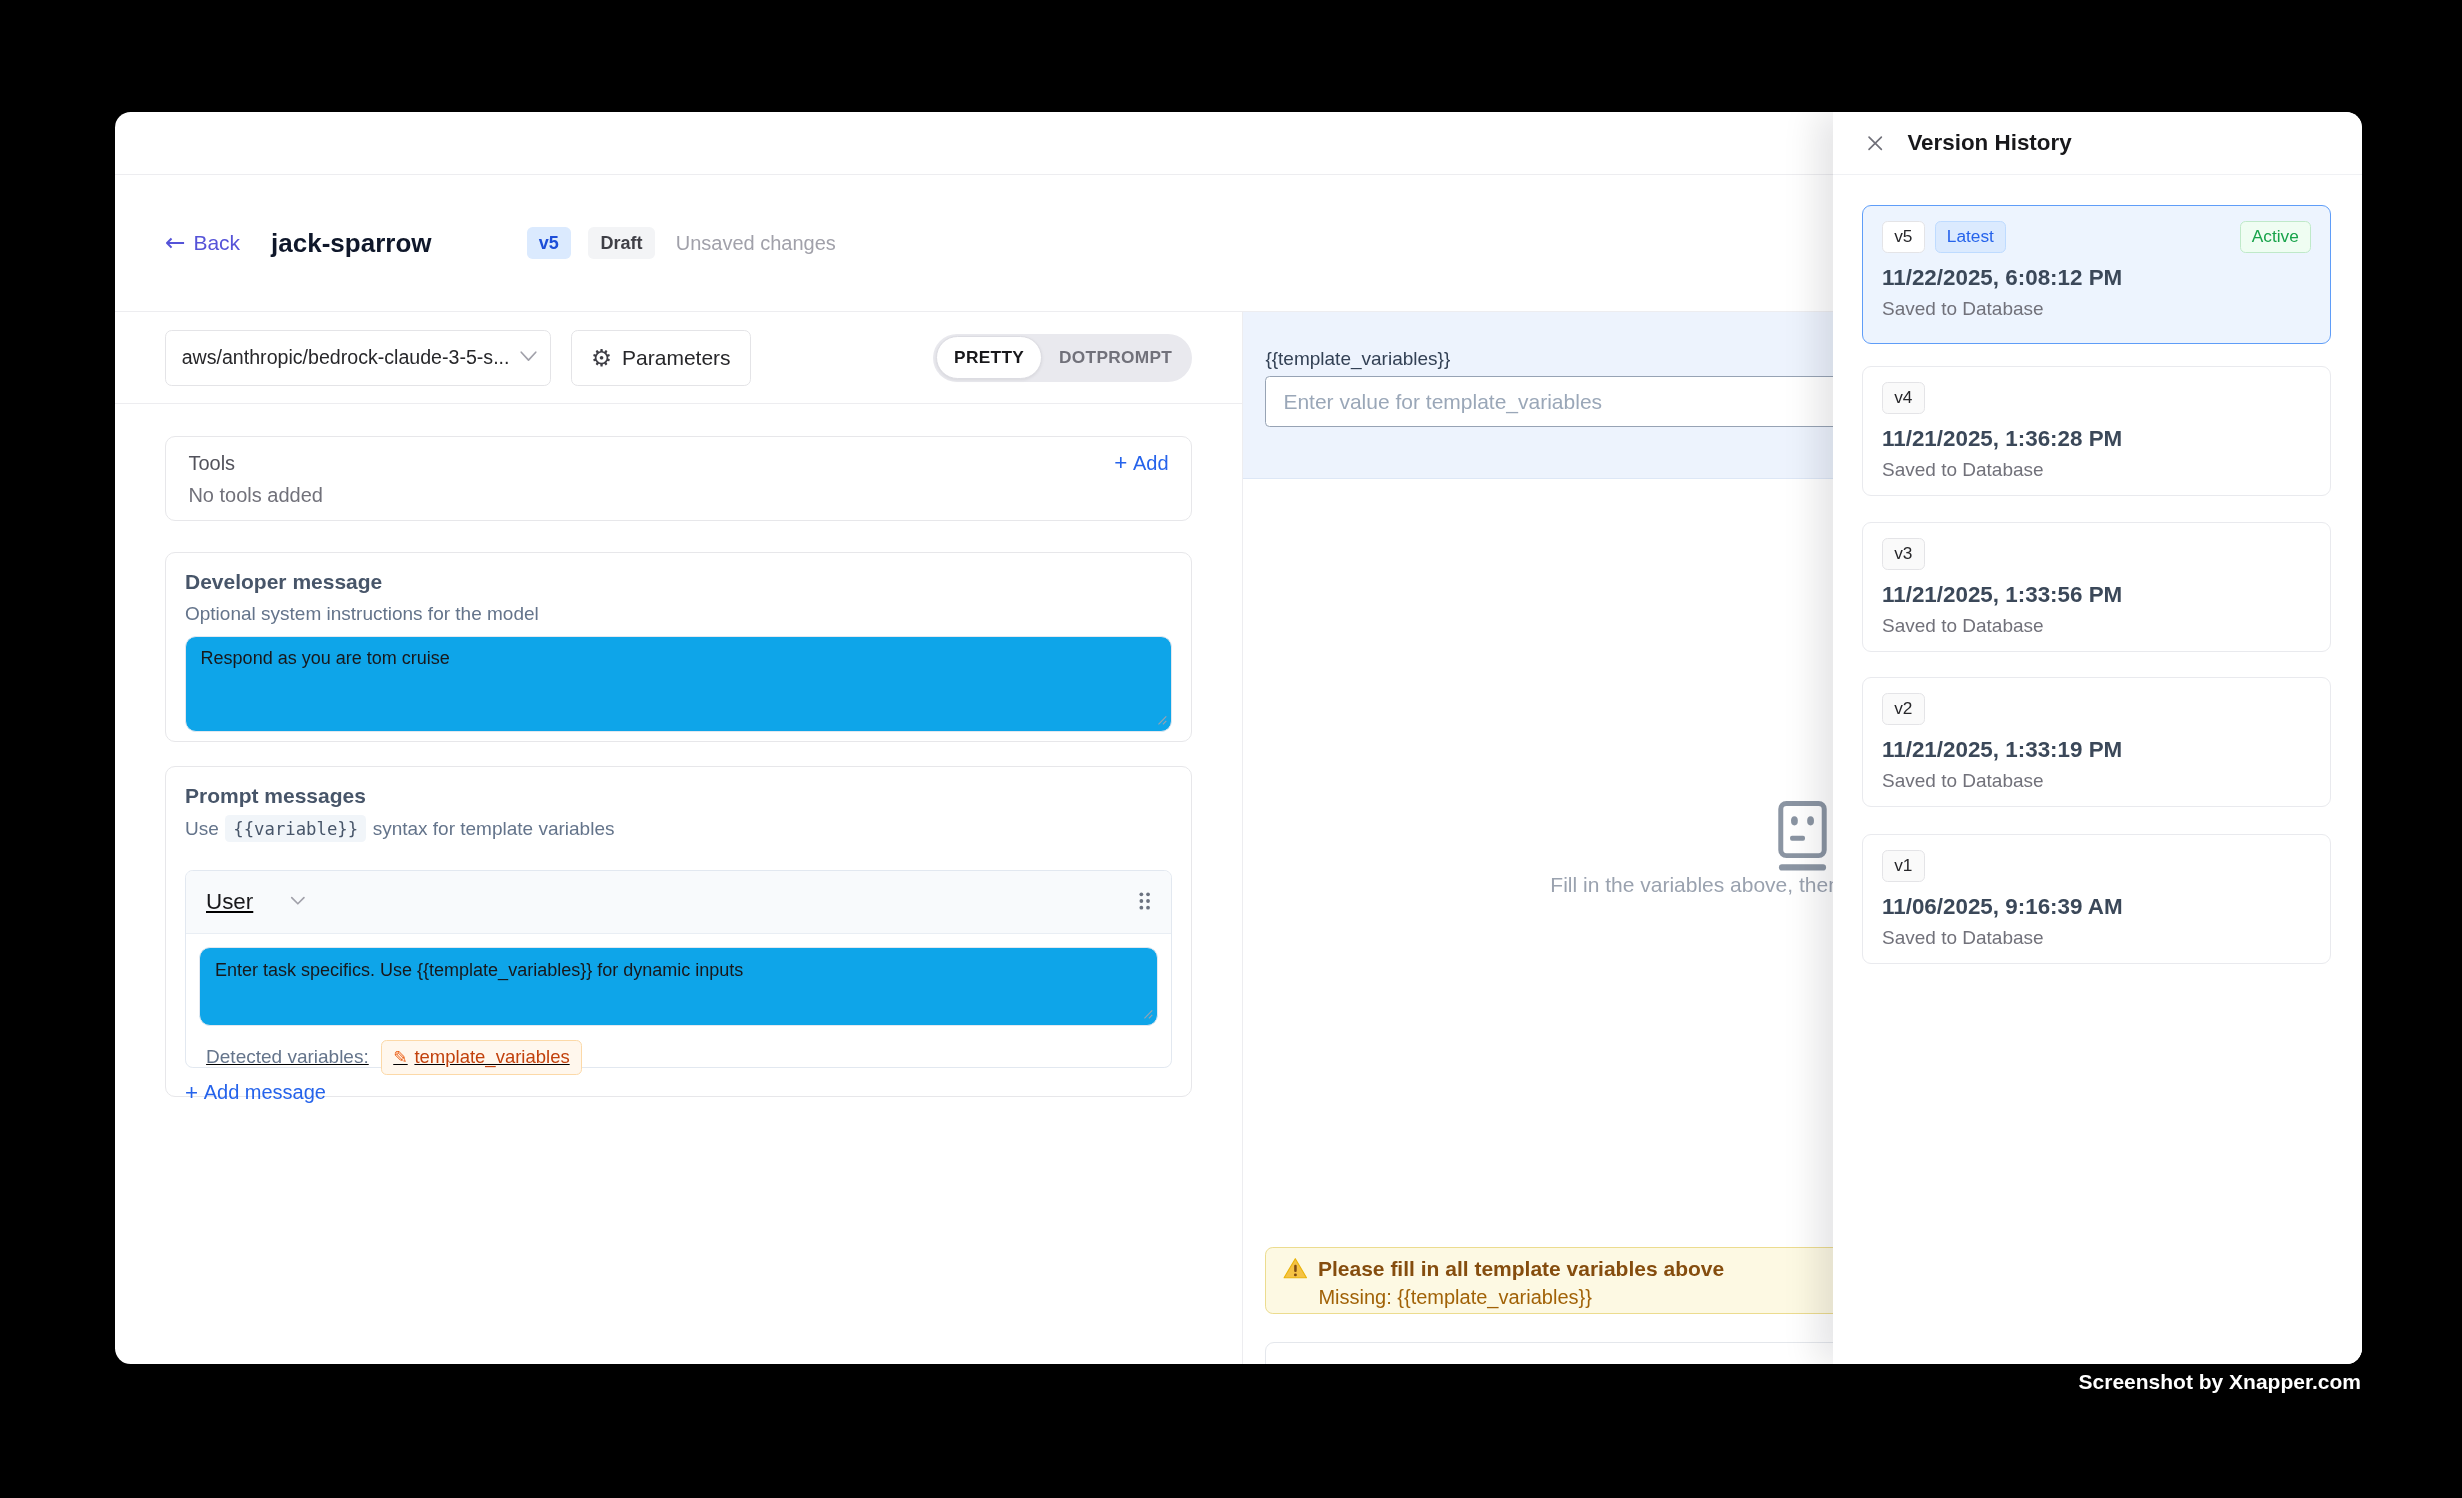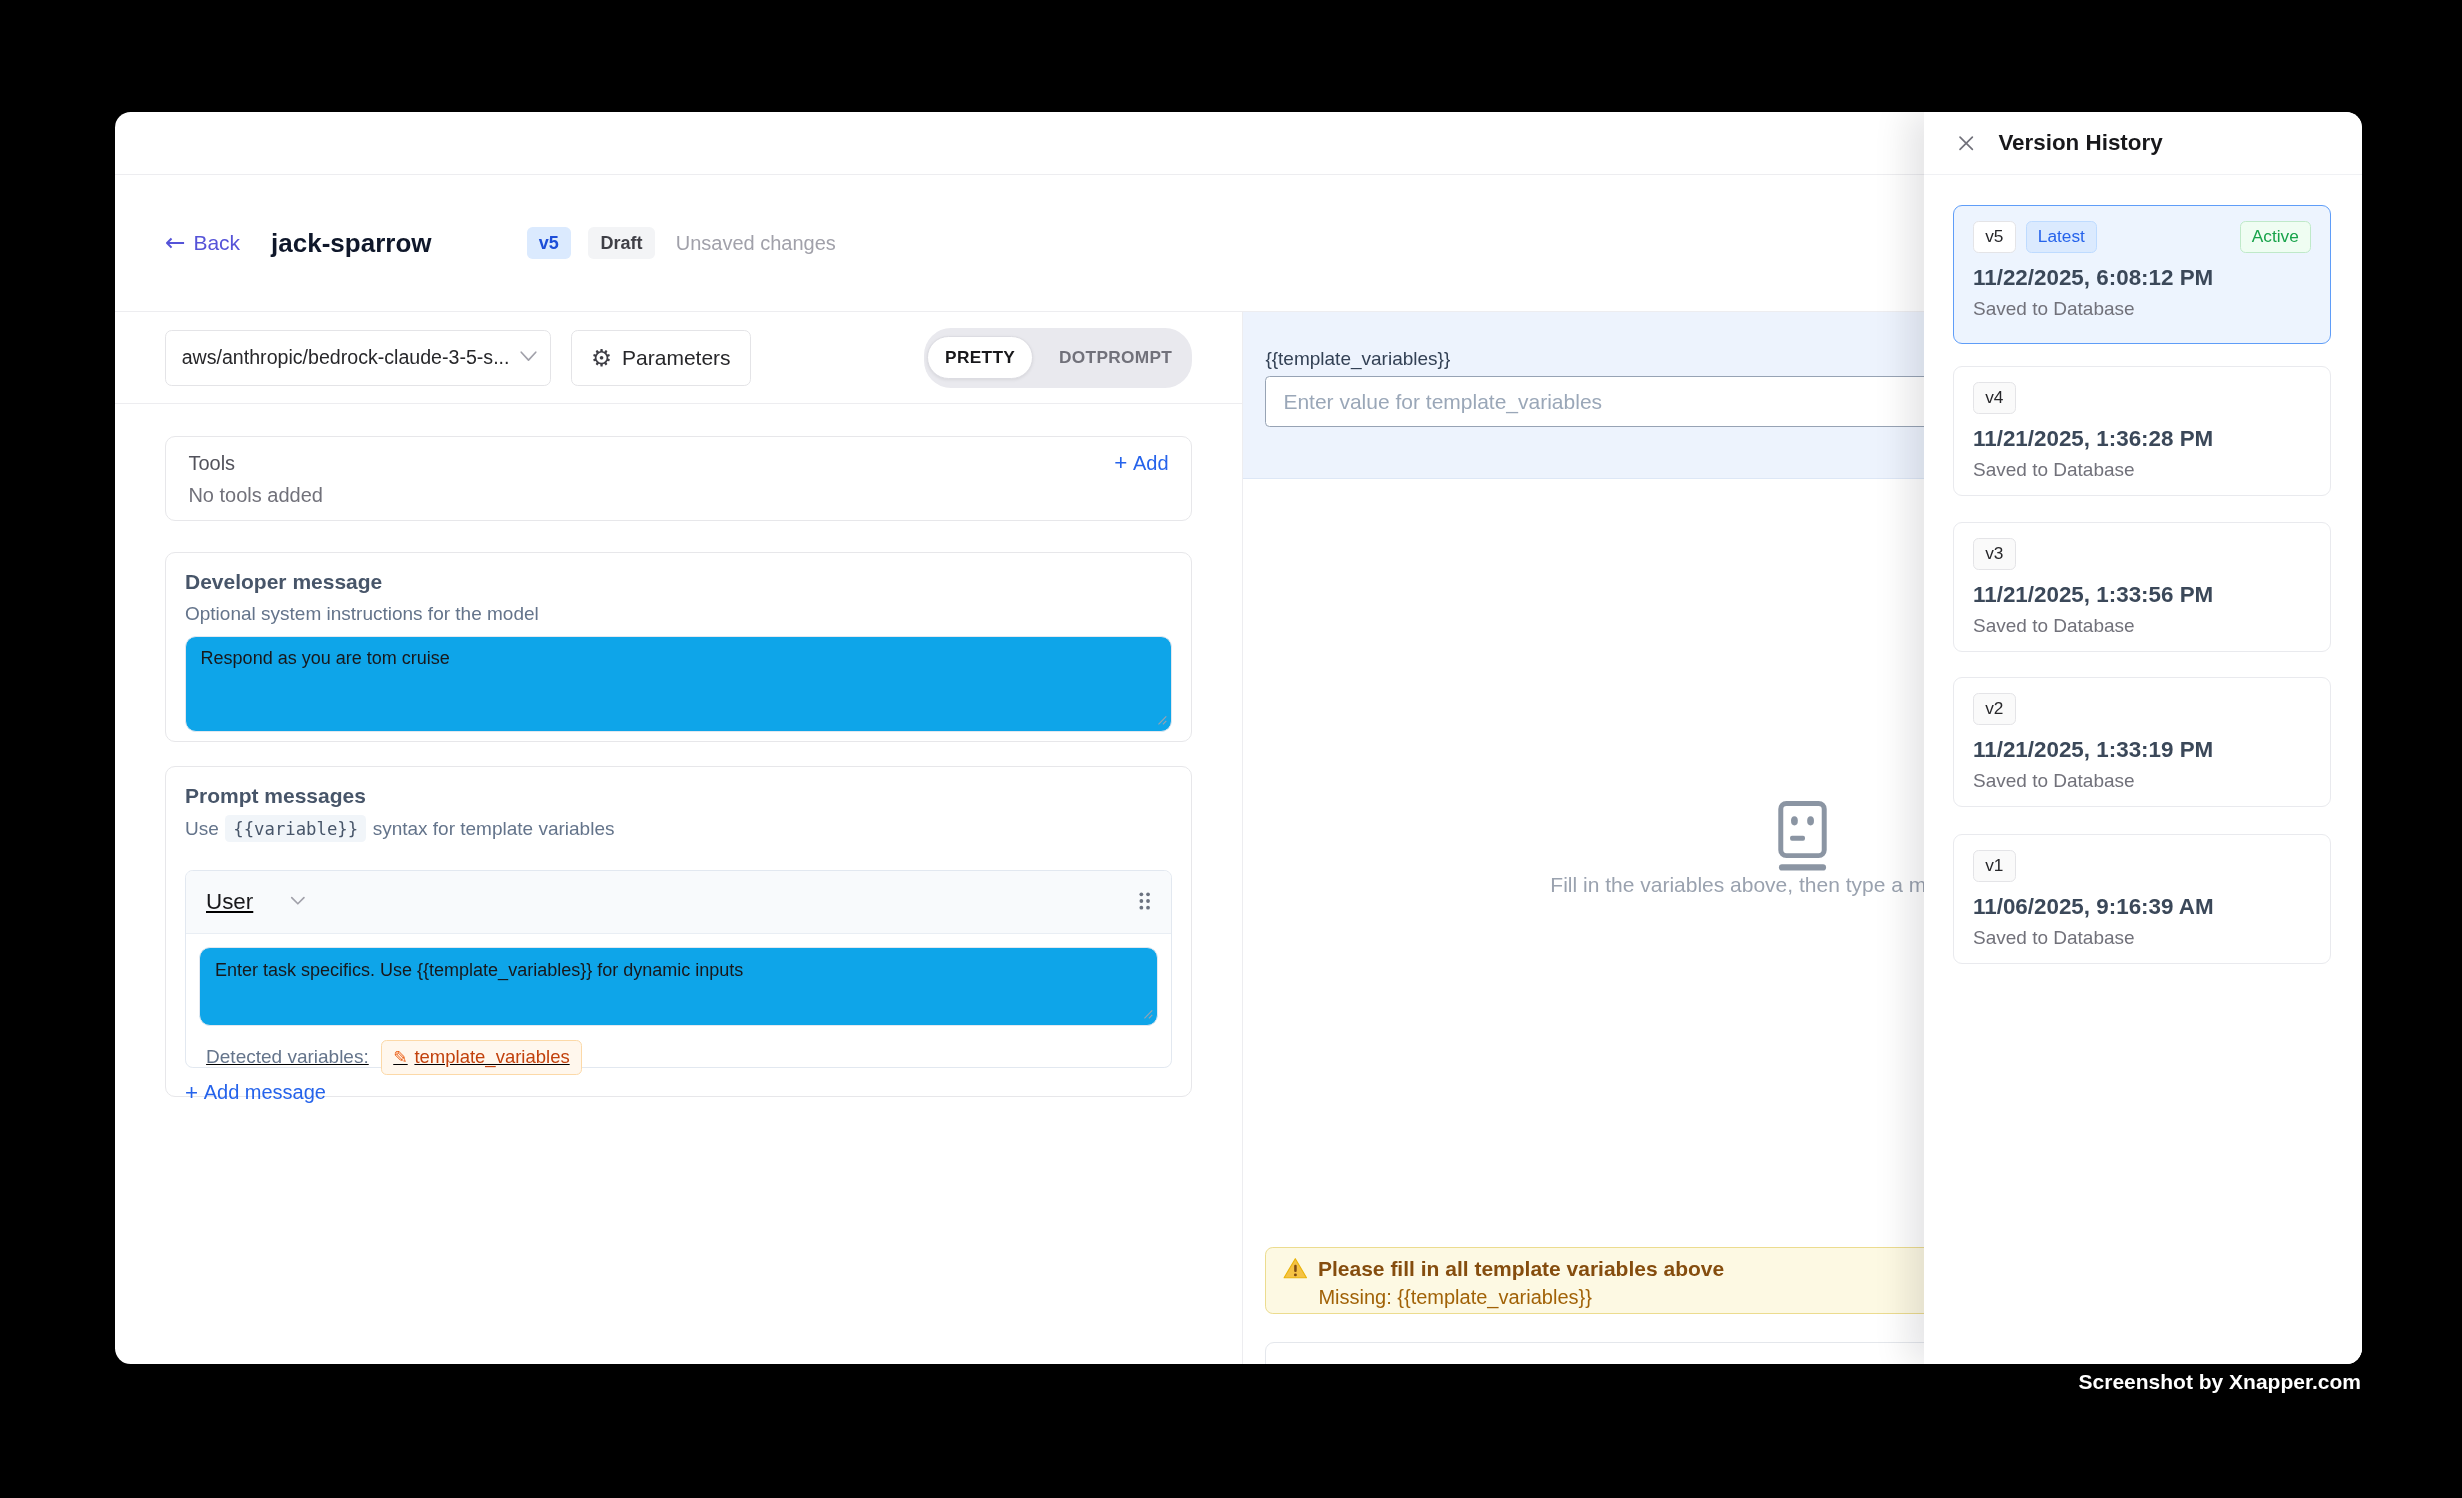--- a/index.html
+++ b/index.html
@@ -33,21 +33,21 @@
   .toolbar-row { height:92px; border-bottom:1.1px solid #ededf0; display:flex;
                  align-items:center; padding:0 50px; }
   .model-select { width:386px; height:56px; border:1.1px solid #e4e4e7; border-radius:6.7px;
                   display:flex; align-items:center; padding:0 12.3px 0 15.7px; cursor:pointer; background:#fff; }
   .model-select .model-text { flex:1; font-size:19.6px; color:#27272a; white-space:nowrap; overflow:hidden; }
   .params-btn { margin-left:20px; height:56px; border:1.1px solid #e4e4e7; border-radius:6.7px;
                 display:flex; align-items:center; gap:10px; padding:0 19px; background:#fff; cursor:pointer; }
   .gear { font-family:"DejaVu Sans", sans-serif; font-size:23.5px; color:#3f3f46; }
   .params-label { font-size:21px; color:#27272a; font-weight:500; }
   .format-toggle { margin-left:auto; display:flex; align-items:center; background:#e9e9ee;
-                   border-radius:27px; padding:2.8px; height:60px;gap:9px; }
+                   border-radius:27px; padding:2.8px; height:48px; }
   .seg { border-radius:22.4px; font-size:17.3px; font-weight:700; padding:0 17px; height:43px;
          display:flex; align-items:center; letter-spacing:0.3px; cursor:pointer; }
   .seg.active { background:#fff; color:#18181b; border:1.1px solid #dcdce2;
                 box-shadow:0 1.1px 3.4px rgba(0,0,0,.08); }
   .seg.inactive { color:#71717a; }
 
   .cards { padding:32px 50px 0 50px; }
   .card { border:1.1px solid #e7e7ea; border-radius:10px; background:#fff; }
 
   .tools-card { height:85px; padding:14.6px 22.4px; margin-bottom:31px; }
@@ -111,21 +111,21 @@
                  background:#fdf9e3; border:1.1px solid #ecdc8f; border-radius:7.8px;
                  padding:9px 17px 0 17px; }
   .warn-row { display:flex; align-items:center; gap:10px; }
   .warn-title { font-size:21px; font-weight:700; color:#854d0e; }
   .warn-detail { margin:4.5px 0 0 35px; font-size:20px; color:#a16207; }
 
   .chat-stub { position:absolute; left:22.4px; top:1030px; width:1032px; height:67px;
                border:1.1px solid #e4e7ec; border-radius:9px; background:#fff; }
 
   
-  .vh-panel { position:absolute; right:0; top:0; width:438px; height:1252px; background:#fff;
+  .vh-panel { position:absolute; right:0; top:0; width:529px; height:1252px; background:#fff;
               border-radius:0 15.7px 15.7px 0; box-shadow:-17px 0 34px rgba(2,8,23,.10); z-index:50; }
   .vh-header { height:63px; border-bottom:1.1px solid #f0f1f4; display:flex;
                align-items:center; padding-left:31px; }
   .vh-close { cursor:pointer; display:flex; }
   .vh-title { margin-left:21px; font-size:22.4px; font-weight:700; color:#18181b; }
   .vh-list { position:absolute; left:29px; right:31px; top:93px; }
   .vh-card { border:1.1px solid #e9eaee; border-radius:9px; background:#fff;
              padding:14.6px 19px; height:130px; cursor:pointer; }
   .vh-card.active-card { border-color:#5f9df8; background:#edf4fe; height:139px; }
   .vh-badges { display:flex; align-items:center; }

